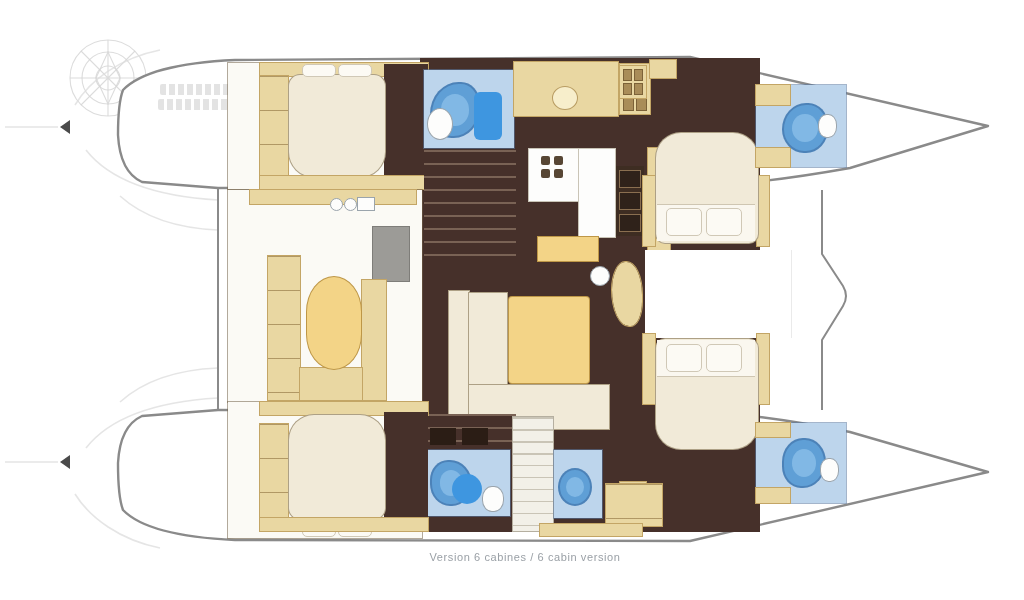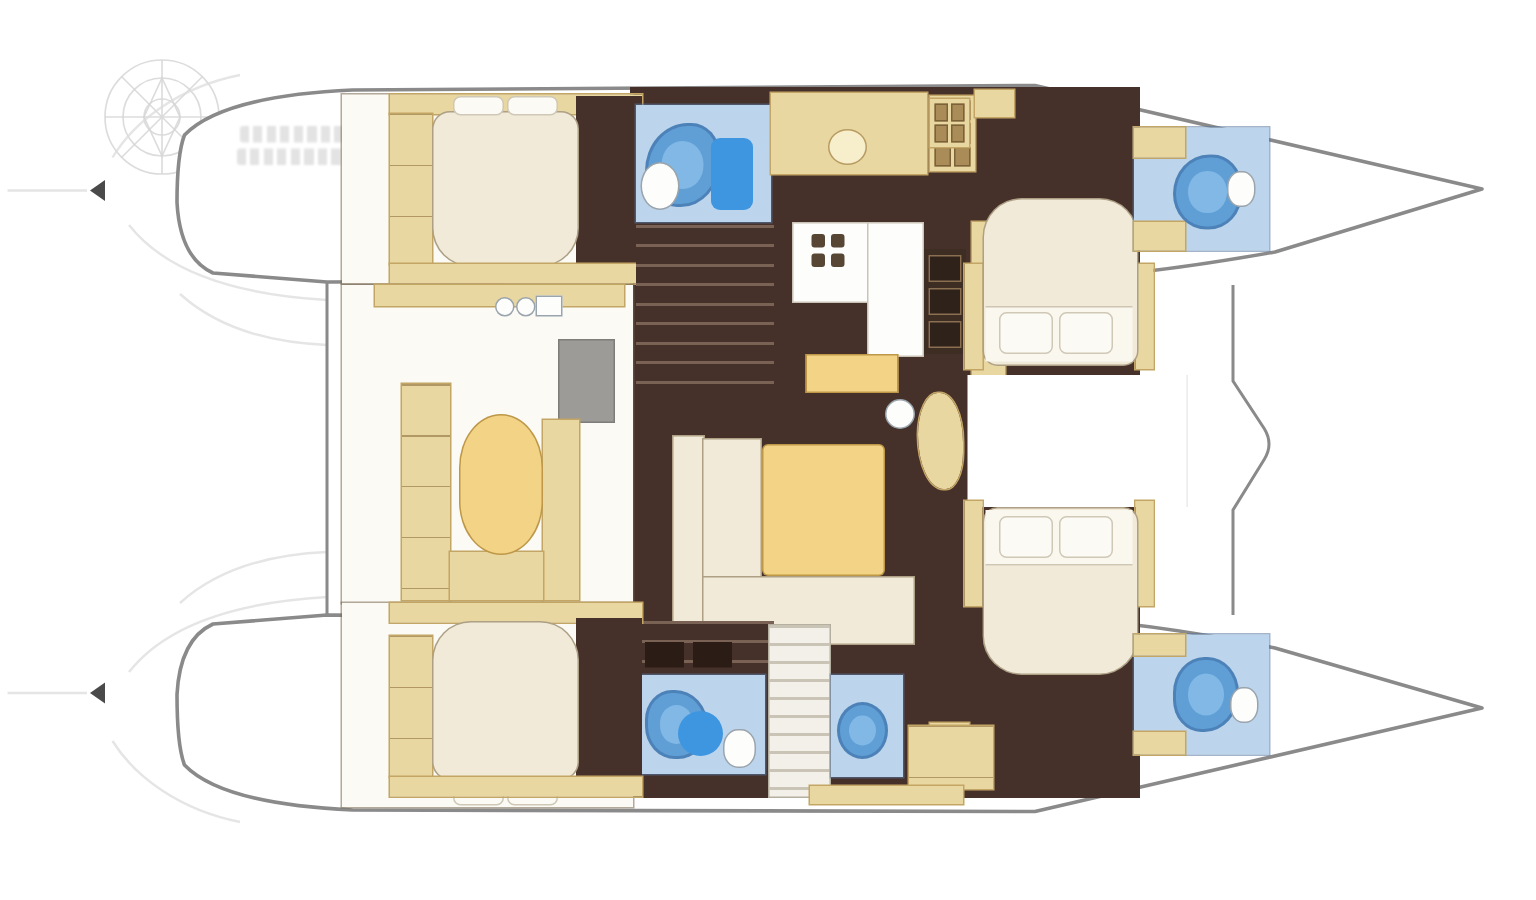--- a/index.html
+++ b/index.html
@@ -195,14 +195,15 @@
 
   <div class="abs room" style="left:228px;top:402px;width:194px;height:136px;"></div>
   <div class="abs tan" style="left:260px;top:402px;width:168px;height:13px;"></div>
   <div class="abs tan tan-div" style="left:260px;top:424px;width:28px;height:94px;"></div>
   <div class="abs dark" style="left:384px;top:412px;width:44px;height:110px;"></div>
   <div class="abs cream" style="left:288px;top:414px;width:96px;height:104px;border-radius:26px 26px 12px 12px;"></div>
   <div class="abs pillow" style="left:302px;top:524px;width:32px;height:11px;"></div>
   <div class="abs pillow" style="left:338px;top:524px;width:32px;height:11px;"></div>
   <div class="abs tan" style="left:260px;top:518px;width:168px;height:13px;"></div>
 
+  <div id="caption" class="abs" style="left:300px;top:551px;width:450px;">Version 6 cabines / 6 cabin version</div>
 
 </div>
 
 </body></html>

